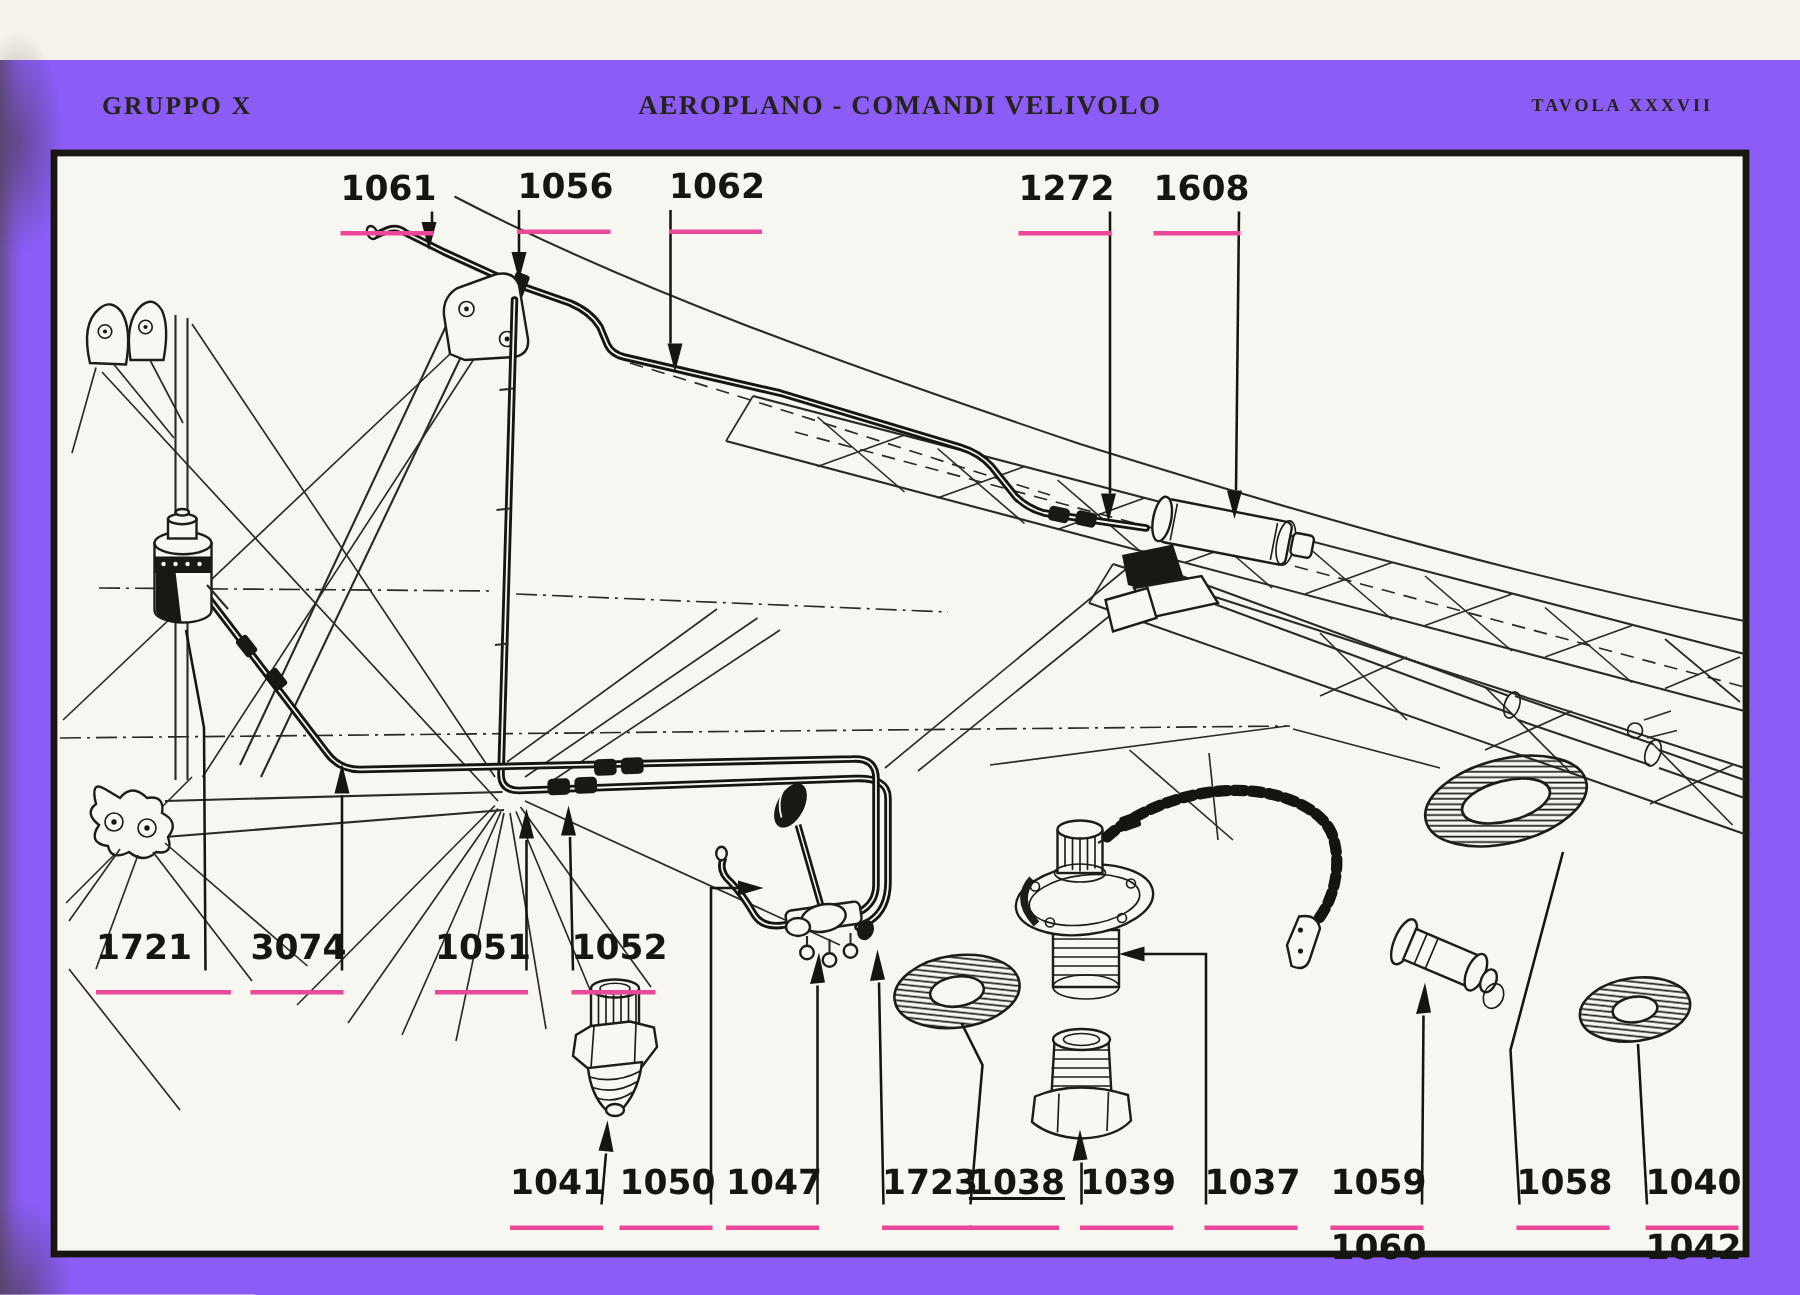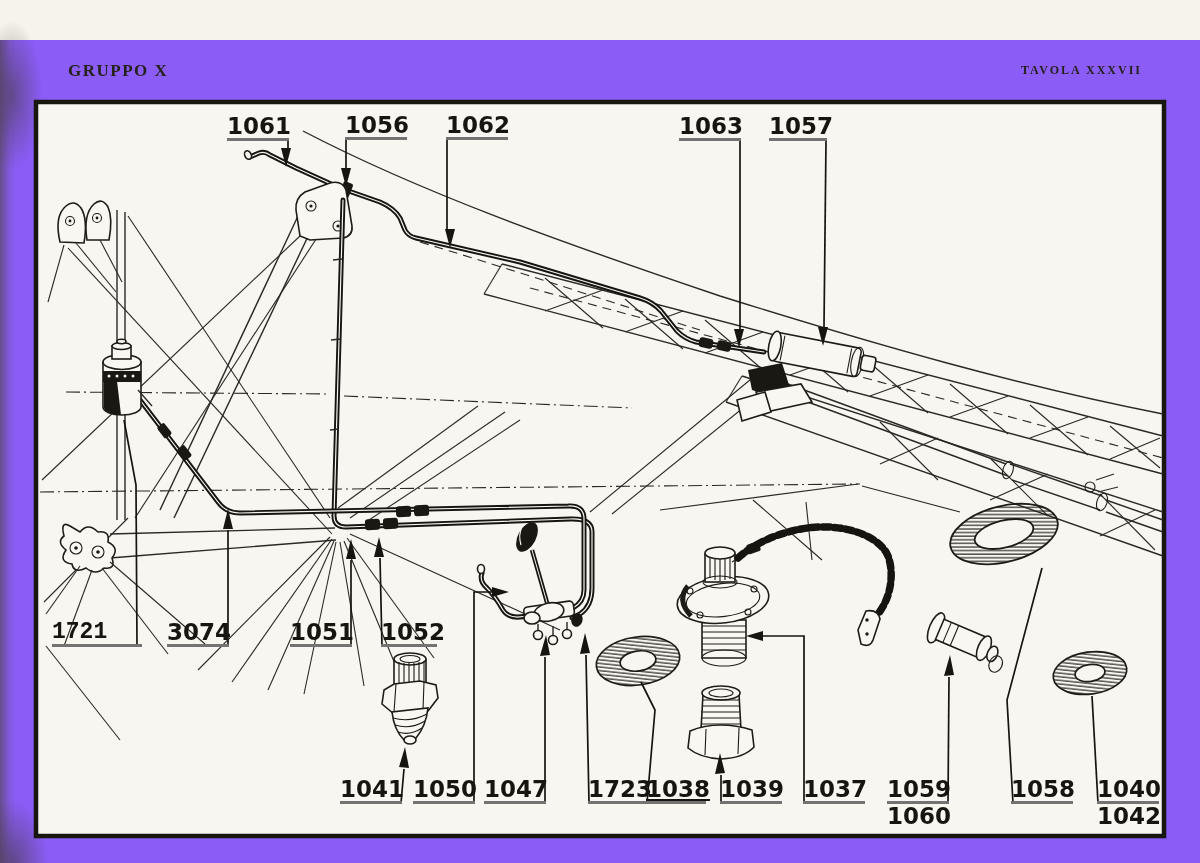--- a/index.html
+++ b/index.html
@@ -17,21 +17,21 @@
   .hdr{position:absolute;color:#242219;white-space:nowrap;}
   #hdr-left{left:68px;top:21px;font-size:17px;font-weight:700;letter-spacing:1.5px;}
   #hdr-center{left:0;right:0;top:20px;text-align:center;font-size:18px;font-weight:700;letter-spacing:1px;}
   #hdr-right{right:58px;top:23px;font-size:12px;font-weight:600;letter-spacing:2px;}
   #footer-page{position:absolute;left:0;right:0;top:814px;text-align:center;
     font-size:16px;color:#2a2821;letter-spacing:1px;}
   
   #labels{position:absolute;left:0;top:0;width:1200px;height:863px;pointer-events:none;}
   .plabel{position:absolute;font-family:"DejaVu Sans", sans-serif;font-weight:700;
     font-size:23px;color:#16150f;text-align:center;line-height:24px;}
-  .pl1{border-bottom:3px solid #737373;padding-bottom:0px;}
+  .pl1{border-bottom:3px solid #ec4899;padding-bottom:16px;}
   .pl2{line-height:25px;}
   svg{position:absolute;left:0;top:0;}
   .tl{stroke:#2a2925;stroke-width:1.1;fill:none;}
   .tl2{stroke:#2a2925;stroke-width:1.4;fill:none;}
   .dash{stroke-dasharray:14 4 2 4;}
   .dsh2{stroke-dasharray:9 6;}
   .pipe{stroke:#161511;stroke-width:5;fill:none;stroke-linejoin:round;stroke-linecap:round;}
   .pipew{stroke:#f6f4ee;stroke-width:1.2;fill:none;stroke-linejoin:round;stroke-linecap:round;}
   .ldr{stroke:#16150f;stroke-width:1.7;fill:none;}
   .arr{fill:#16150f;stroke:none;}
@@ -41,20 +41,21 @@
 </style>
 </head>
 <body>
 
 <div id="page">
   <div id="binding"></div>
   <div id="smudge-tl" class="smudge"></div>
   <div id="smudge-bl" class="smudge"></div>
 
   <div id="hdr-left" class="hdr">GRUPPO X</div>
+  <div id="hdr-center" class="hdr">AEROPLANO - COMANDI VELIVOLO</div>
   <div id="hdr-right" class="hdr">TAVOLA XXXVII</div>
 
   <svg width="1200" height="863" viewBox="0 0 1200 863">
 
     <rect x="36" y="62" width="1128" height="734" fill="#f7f6f0" stroke="#17160f" stroke-width="4.5"></rect>
 
     <g>
 
       <path class="tl2" d="M117,170 L117,480"></path>
         <path class="tl2" d="M125,172 L125,480"></path>
@@ -357,26 +358,26 @@
       <div class="plabel" style="left: 227px; top: 74px; width: 62px;">
         <div class="pl1">1061</div>
       </div>
       <div class="plabel" style="left: 345px; top: 73px; width: 62px;">
         <div class="pl1">1056</div>
       </div>
       <div class="plabel" style="left: 446px; top: 73px; width: 62px;">
         <div class="pl1">1062</div>
       </div>
       <div class="plabel" style="left: 679px; top: 74px; width: 62px;">
-        <div class="pl1">1063</div>
+        <div class="pl1">1272</div>
       </div>
       <div class="plabel" style="left: 769px; top: 74px; width: 58px;">
-        <div class="pl1">1057</div>
-      </div>
-      <div class="plabel" style="left: 52px; top: 580px; width: 90px; text-align: left; font-family: Liberation Mono, monospace;">
+        <div class="pl1">1608</div>
+      </div>
+      <div class="plabel" style="left: 64px; top: 580px; width: 90px; text-align: left;">
         <div class="pl1">1721</div>
       </div>
       <div class="plabel" style="left: 167px; top: 580px; width: 62px;">
         <div class="pl1">3074</div>
       </div>
       <div class="plabel" style="left: 290px; top: 580px; width: 62px;">
         <div class="pl1">1051</div>
       </div>
       <div class="plabel" style="left: 381px; top: 580px; width: 56px;">
         <div class="pl1">1052</div>

